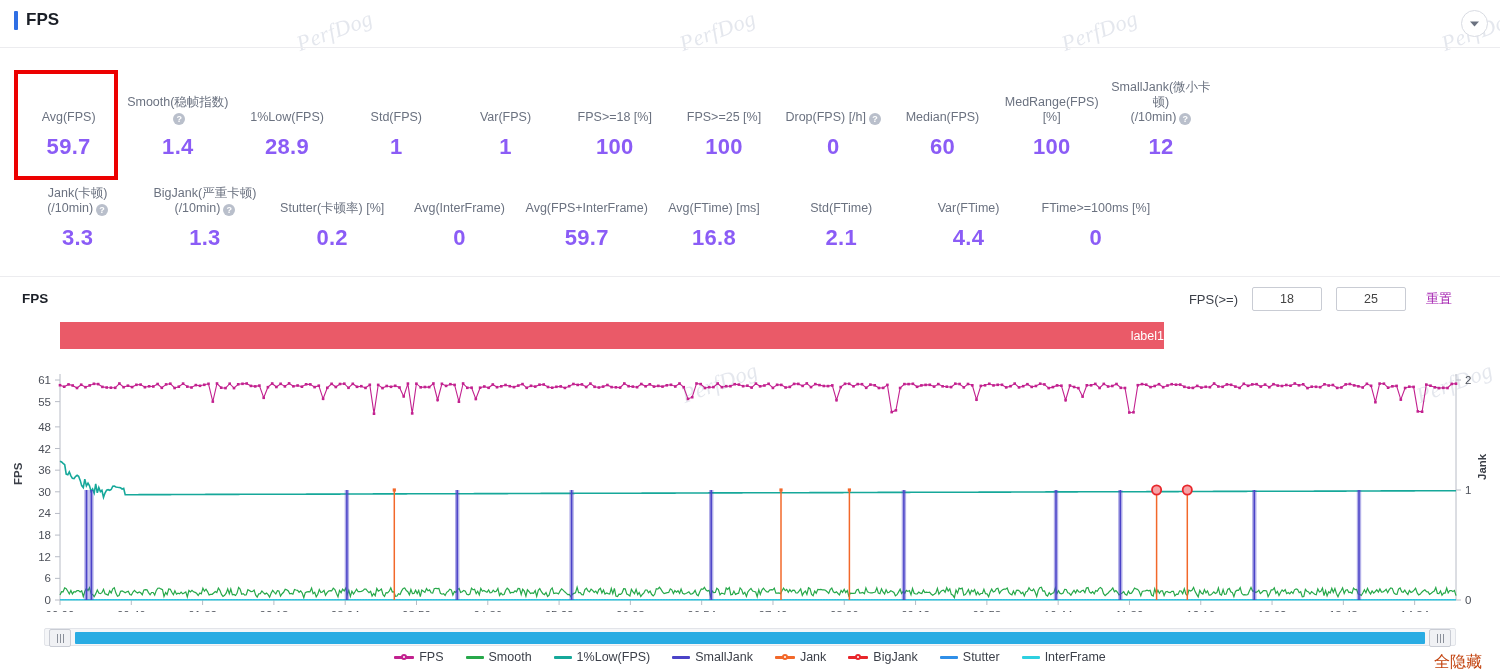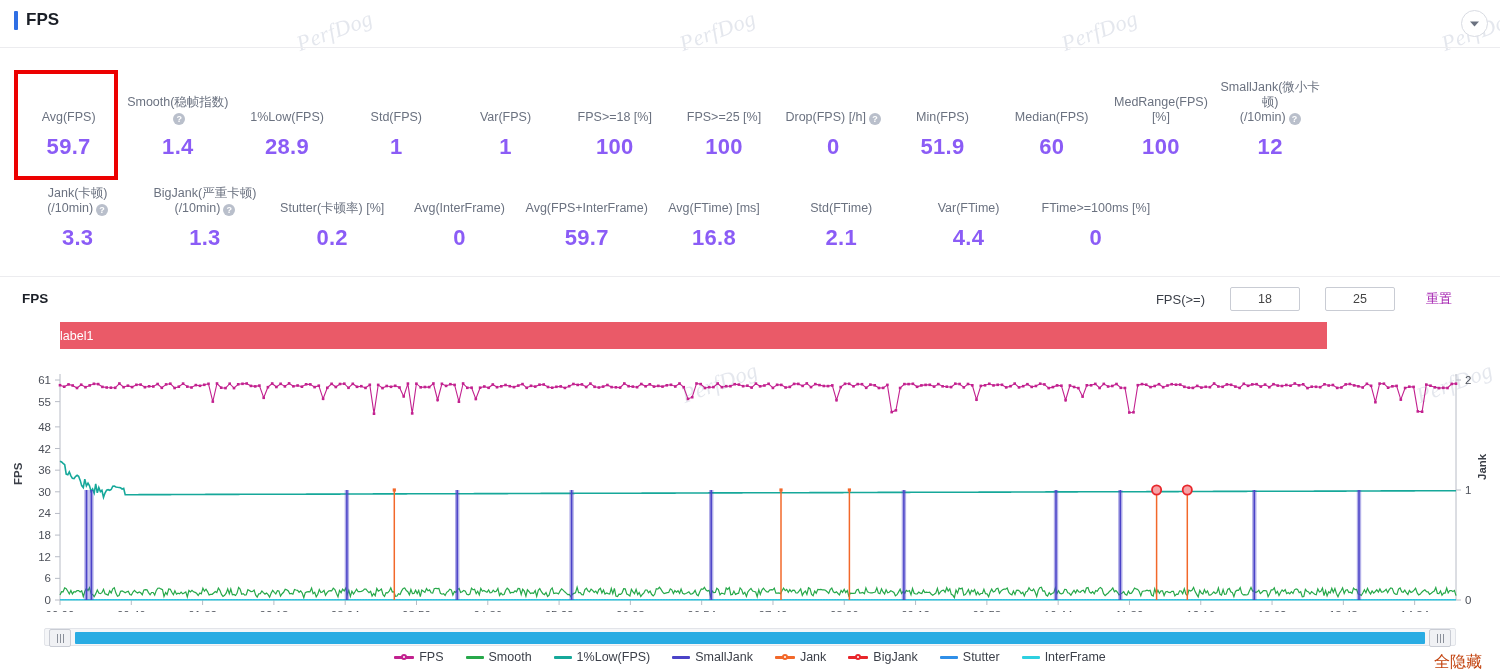--- a/index.html
+++ b/index.html
@@ -97,21 +97,21 @@
 
   .hr-mid { position: absolute; top: 276px; left: 0; width: 1500px; height: 1px; background: #ececef; }
 
   
   .chart-title {
     position: absolute; top: 291px; left: 22px;
     font-size: 13.5px; font-weight: bold; color: #1b1f27;
   }
   .fps-controls {
     position: absolute; top: 287px; right: 48px;
-    display: flex; align-items: center; gap: 25px;
+    display: flex; align-items: center; gap: 14px;
   }
   .fps-ctl-label { font-size: 13px; color: #3b3f48; }
   .fps-input {
     width: 70px; height: 24px;
     border: 1px solid #c9ccd4;
     border-radius: 2px;
     text-align: center;
     font-size: 12.5px;
     color: #444;
     font-family: "Liberation Sans", sans-serif;
@@ -119,23 +119,23 @@
     outline: none;
   }
   .fps-apply {
     font-size: 13px; color: #a21caf; cursor: pointer;
     margin-left: 6px;
   }
 
   
   .label-band {
     position: absolute;
-    top: 322px; left: 60px; width: 1267px; height: 27px;
+    top: 322px; left: 60px; width: 1104px; height: 27px;
     background: #ea5a68;
-    display: flex; align-items: center; justify-content: flex-start;
+    display: flex; align-items: center; justify-content: flex-end;
   }
   .label-band span { color: #fff; font-size: 12.5px; }
 
   
   .plot-wrap { position: absolute; top: 362px; left: 0; width: 1500px; height: 250px; }
   .plot-svg { display: block; }
 
   .axis-title {
     position: absolute;
     font-size: 11.5px; font-weight: bold; color: #3b3f48;
@@ -227,24 +227,20 @@
         <div class="metric-label">FPS&gt;=18 [%]</div>
         <div class="metric-value">100</div>
       </div>
       <div class="metric">
         <div class="metric-label">FPS&gt;=25 [%]</div>
         <div class="metric-value">100</div>
       </div>
       <div class="metric">
         <div class="metric-label">Drop(FPS) [/h]<span class="q">?</span></div>
         <div class="metric-value">0</div>
-      </div>
-      <div class="metric">
-        <div class="metric-label">Min(FPS)</div>
-        <div class="metric-value">51.9</div>
       </div>
       <div class="metric">
         <div class="metric-label">Median(FPS)</div>
         <div class="metric-value">60</div>
       </div>
       <div class="metric">
         <div class="metric-label">MedRange(FPS)[%]</div>
         <div class="metric-value">100</div>
       </div>
       <div class="metric">

